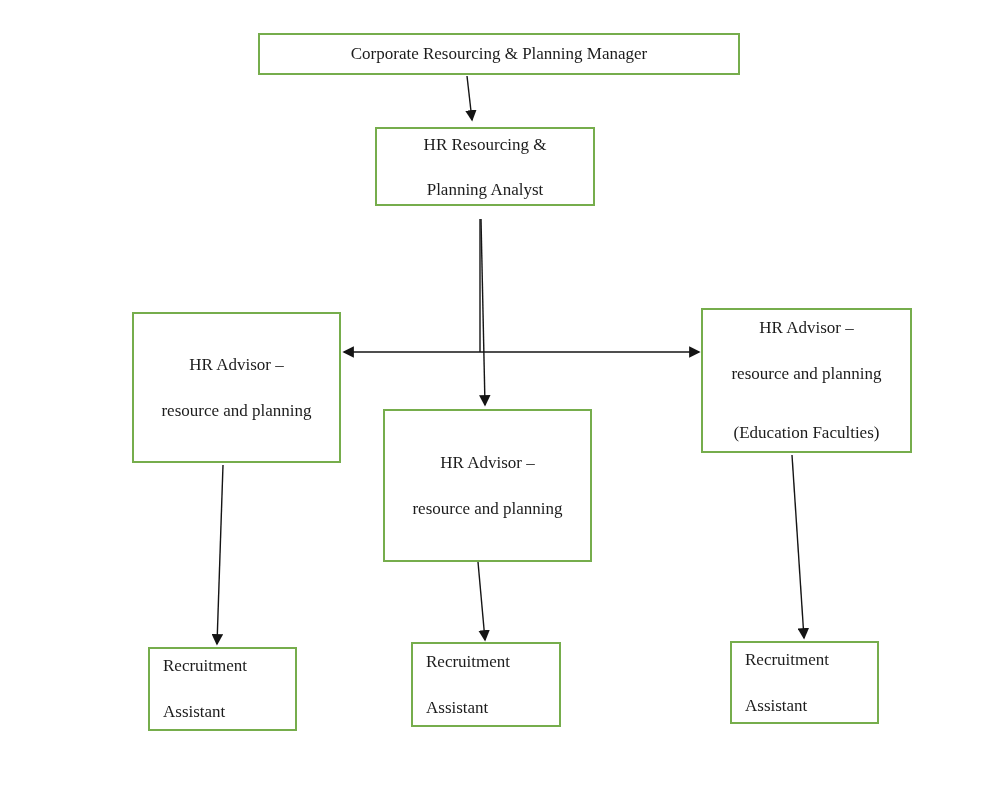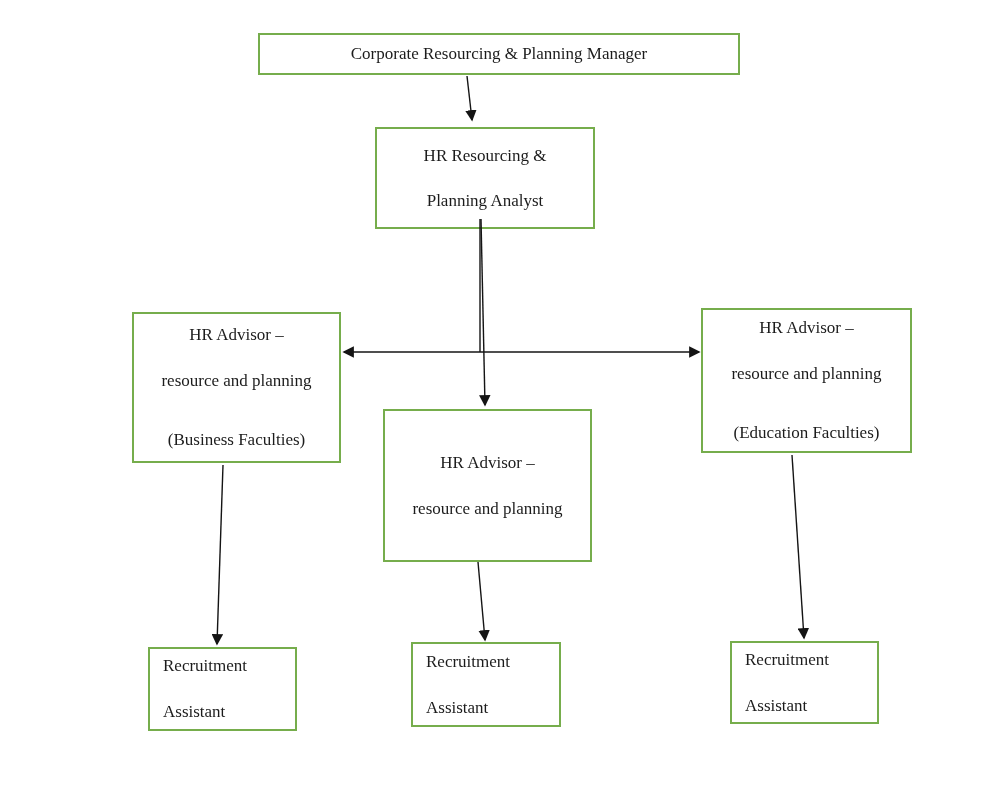--- a/index.html
+++ b/index.html
@@ -32,21 +32,21 @@
   }
   .node.center { align-items: center; text-align: center; }
   .node.leftalign { align-items: flex-start; text-align: center; padding-left: 13px; }
   .line { line-height: 46px; white-space: nowrap; }
   .line.tight { line-height: 45px; }
   .line.gap { margin-top: 13px; }
   .single { line-height: normal; }
 
   
   #n-manager            { left: 258px; top: 33px;  width: 482px; height: 42px; }
-  #n-analyst            { left: 375px; top: 127px; width: 220px; height: 102px; }
+  #n-analyst            { left: 375px; top: 127px; width: 220px; height: 79px; }
   #n-advisor-business   { left: 132px; top: 312px; width: 209px; height: 151px; }
   #n-advisor-arts       { left: 383px; top: 409px; width: 209px; height: 153px; }
   #n-advisor-education  { left: 701px; top: 308px; width: 211px; height: 145px; }
   #n-ra-business        { left: 148px; top: 647px; width: 149px; height: 84px; }
   #n-ra-arts            { left: 411px; top: 642px; width: 150px; height: 85px; }
   #n-ra-education       { left: 730px; top: 641px; width: 149px; height: 83px; }
 
   .connectors line { stroke: #141414; stroke-width: 1.4; }
 </style>
 </head>
@@ -74,21 +74,20 @@
   </div>
 
   <div class="node center" id="n-analyst">
     <div class="line tight">HR Resourcing &amp;</div>
     <div class="line tight">Planning Analyst</div>
   </div>
 
   <div class="node center" id="n-advisor-business">
     <div class="line">HR Advisor –</div>
     <div class="line">resource and planning</div>
-    <div class="line gap">(Business Faculties)</div>
   </div>
 
   <div class="node center" id="n-advisor-arts">
     <div class="line">HR Advisor –</div>
     <div class="line">resource and planning</div>
   </div>
 
   <div class="node center" id="n-advisor-education">
     <div class="line">HR Advisor –</div>
     <div class="line">resource and planning</div>

